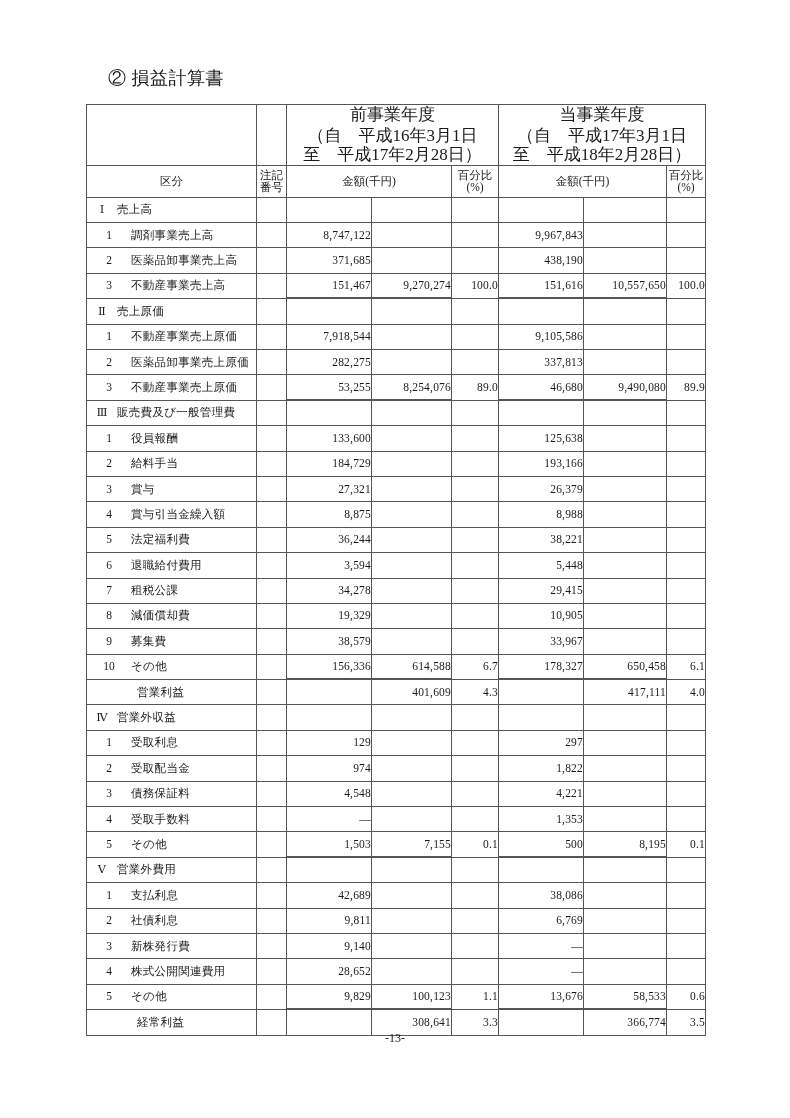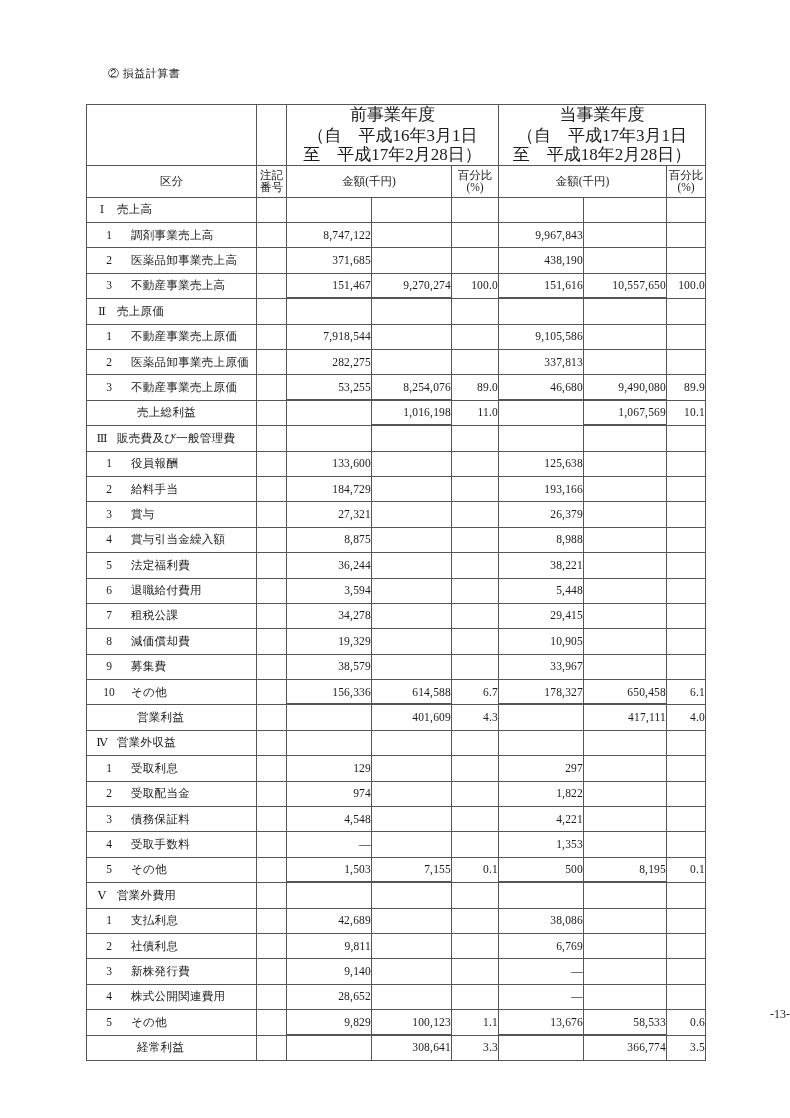--- a/index.html
+++ b/index.html
@@ -16,21 +16,21 @@
     overflow: hidden;
   }
   .page {
     position: absolute;
     inset: 0;
   }
   .doc-title {
     position: absolute;
     left: 108px;
     top: 66px;
-    font-size: 11px;
+    font-size: 18px;
     letter-spacing: 0.5px;
     white-space: nowrap;
   }
   .pl-table {
     position: absolute;
     left: 86px;
     top: 104px;
     width: 619px;
     border-collapse: collapse;
     table-layout: fixed;
@@ -106,22 +106,22 @@
     letter-spacing: 0.2px;
   }
   
   td.ul-inner {
     box-shadow: inset 0 -1px 0 0 #555;
   }
   .page-num {
     position: absolute;
     left: 0;
     right: 0;
-    top: 1007px;
-    text-align: right;
+    top: 1031px;
+    text-align: center;
     font-size: 12px;
   }
 </style>
 </head>
 <body>
 
 <div class="page">
 
   <div class="doc-title">② 損益計算書</div>
 
@@ -244,30 +244,20 @@
           <td class="kubun"><span class="rn num">3</span><span class="lbl">不動産事業売上原価</span></td>
           <td></td>
           <td class="num-cell ul-inner">53,255</td>
           <td class="num-cell ul-inner">8,254,076</td>
           <td class="pct-cell">89.0</td>
           <td class="num-cell ul-inner">46,680</td>
           <td class="num-cell ul-inner">9,490,080</td>
           <td class="pct-cell">89.9</td>
         </tr>
         <tr class="body-row">
-          <td class="kubun indent-none"><span class="rn none"></span><span class="lbl">売上総利益</span></td>
-          <td></td>
-          <td class="num-cell"></td>
-          <td class="num-cell ul-inner">1,016,198</td>
-          <td class="pct-cell">11.0</td>
-          <td class="num-cell"></td>
-          <td class="num-cell ul-inner">1,067,569</td>
-          <td class="pct-cell">10.1</td>
-        </tr>
-        <tr class="body-row">
           <td class="kubun"><span class="rn roman">Ⅲ</span><span class="lbl">販売費及び一般管理費</span></td>
           <td></td>
           <td class="num-cell"></td>
           <td class="num-cell"></td>
           <td class="pct-cell"></td>
           <td class="num-cell"></td>
           <td class="num-cell"></td>
           <td class="pct-cell"></td>
         </tr>
         <tr class="body-row">

